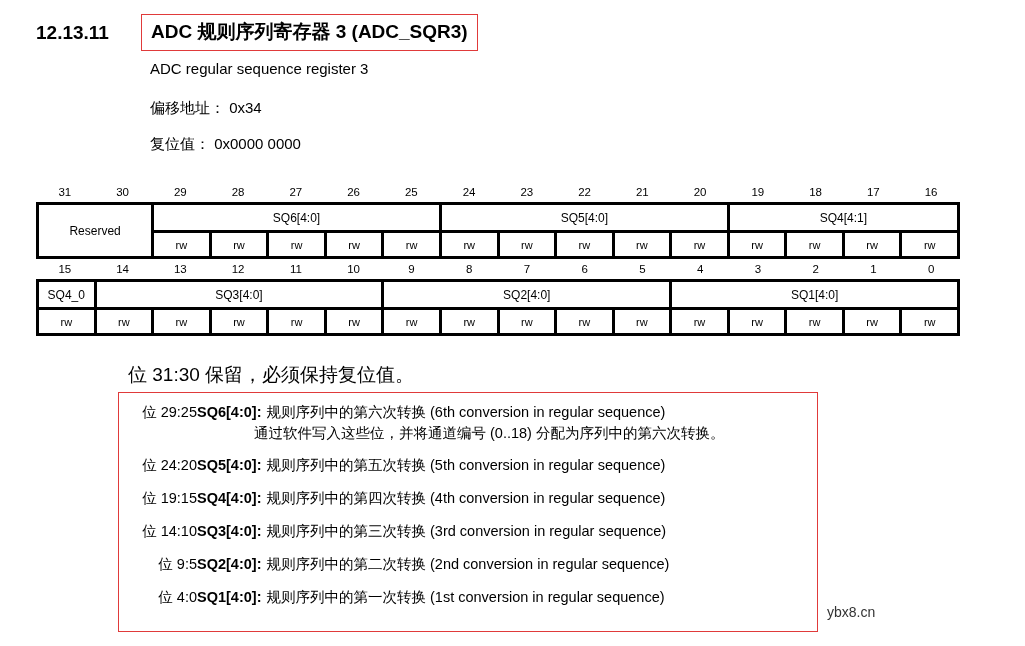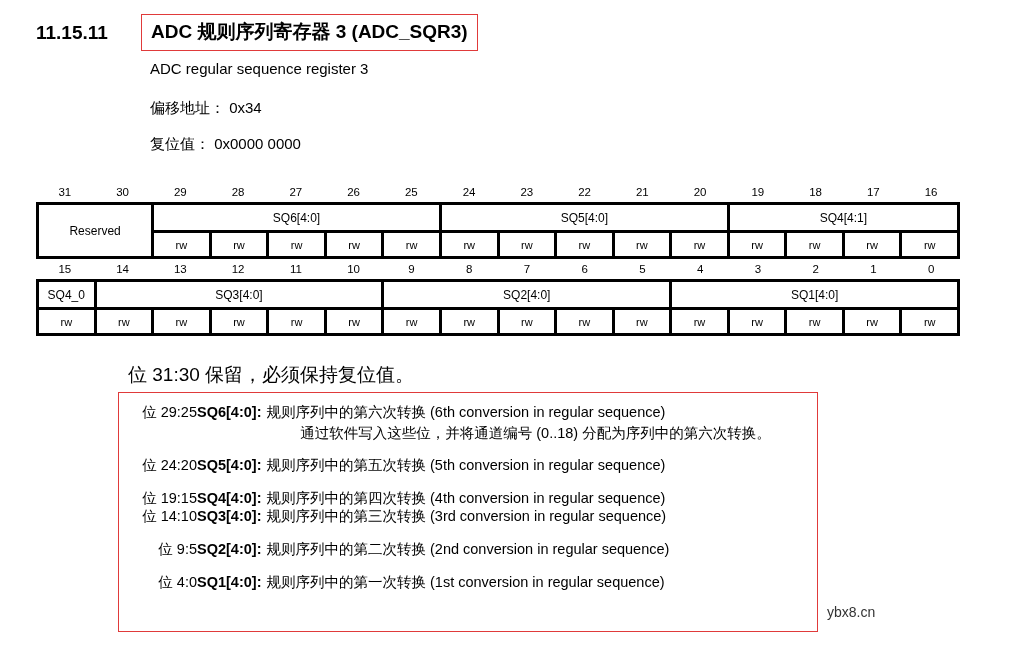--- a/index.html
+++ b/index.html
@@ -140,37 +140,36 @@
     font-size: 14.5px;
   }
   .desctext {
     flex: 1 1 auto;
     font-size: 14.5px;
   }
   .subtext {
     margin-left: 135px;
     margin-top: 3px;
     font-size: 14.5px;
-    text-align: center;
   }
   .watermark {
     position: absolute;
     left: 827px;
     top: 604px;
     font-size: 14px;
     color: #333333;
   }
 </style>
 </head>
 <body>
 
 <div class="page">
 
   <div class="header-row">
-    <div class="section-number">11.15.11</div>
+    <div class="section-number">12.13.11</div>
     <div class="title-box">ADC 规则序列寄存器 3 (ADC_SQR3)</div>
   </div>
   <div class="subtitle">ADC regular sequence register 3</div>
   <div class="offset-line">偏移地址： 0x34</div>
   <div class="reset-line">复位值： 0x0000 0000</div>
 
   <div class="reg-block" style="top:186px;">
     <div class="bitnums">
       <div class="cell">31</div>
       <div class="cell">30</div>
@@ -324,21 +323,21 @@
     </div>
 
     <div class="desc-item" style="margin-top:15px;">
       <div class="desc-row">
         <div class="bits">位 19:15</div>
         <div class="fieldname">SQ4[4:0]:</div>
         <div class="desctext">规则序列中的第四次转换 (4th conversion in regular sequence)</div>
       </div>
     </div>
 
-    <div class="desc-item" style="">
+    <div class="desc-item" style="margin-top:15px;">
       <div class="desc-row">
         <div class="bits">位 14:10</div>
         <div class="fieldname">SQ3[4:0]:</div>
         <div class="desctext">规则序列中的第三次转换 (3rd conversion in regular sequence)</div>
       </div>
     </div>
 
     <div class="desc-item" style="margin-top:15px;">
       <div class="desc-row">
         <div class="bits">位 9:5</div>

